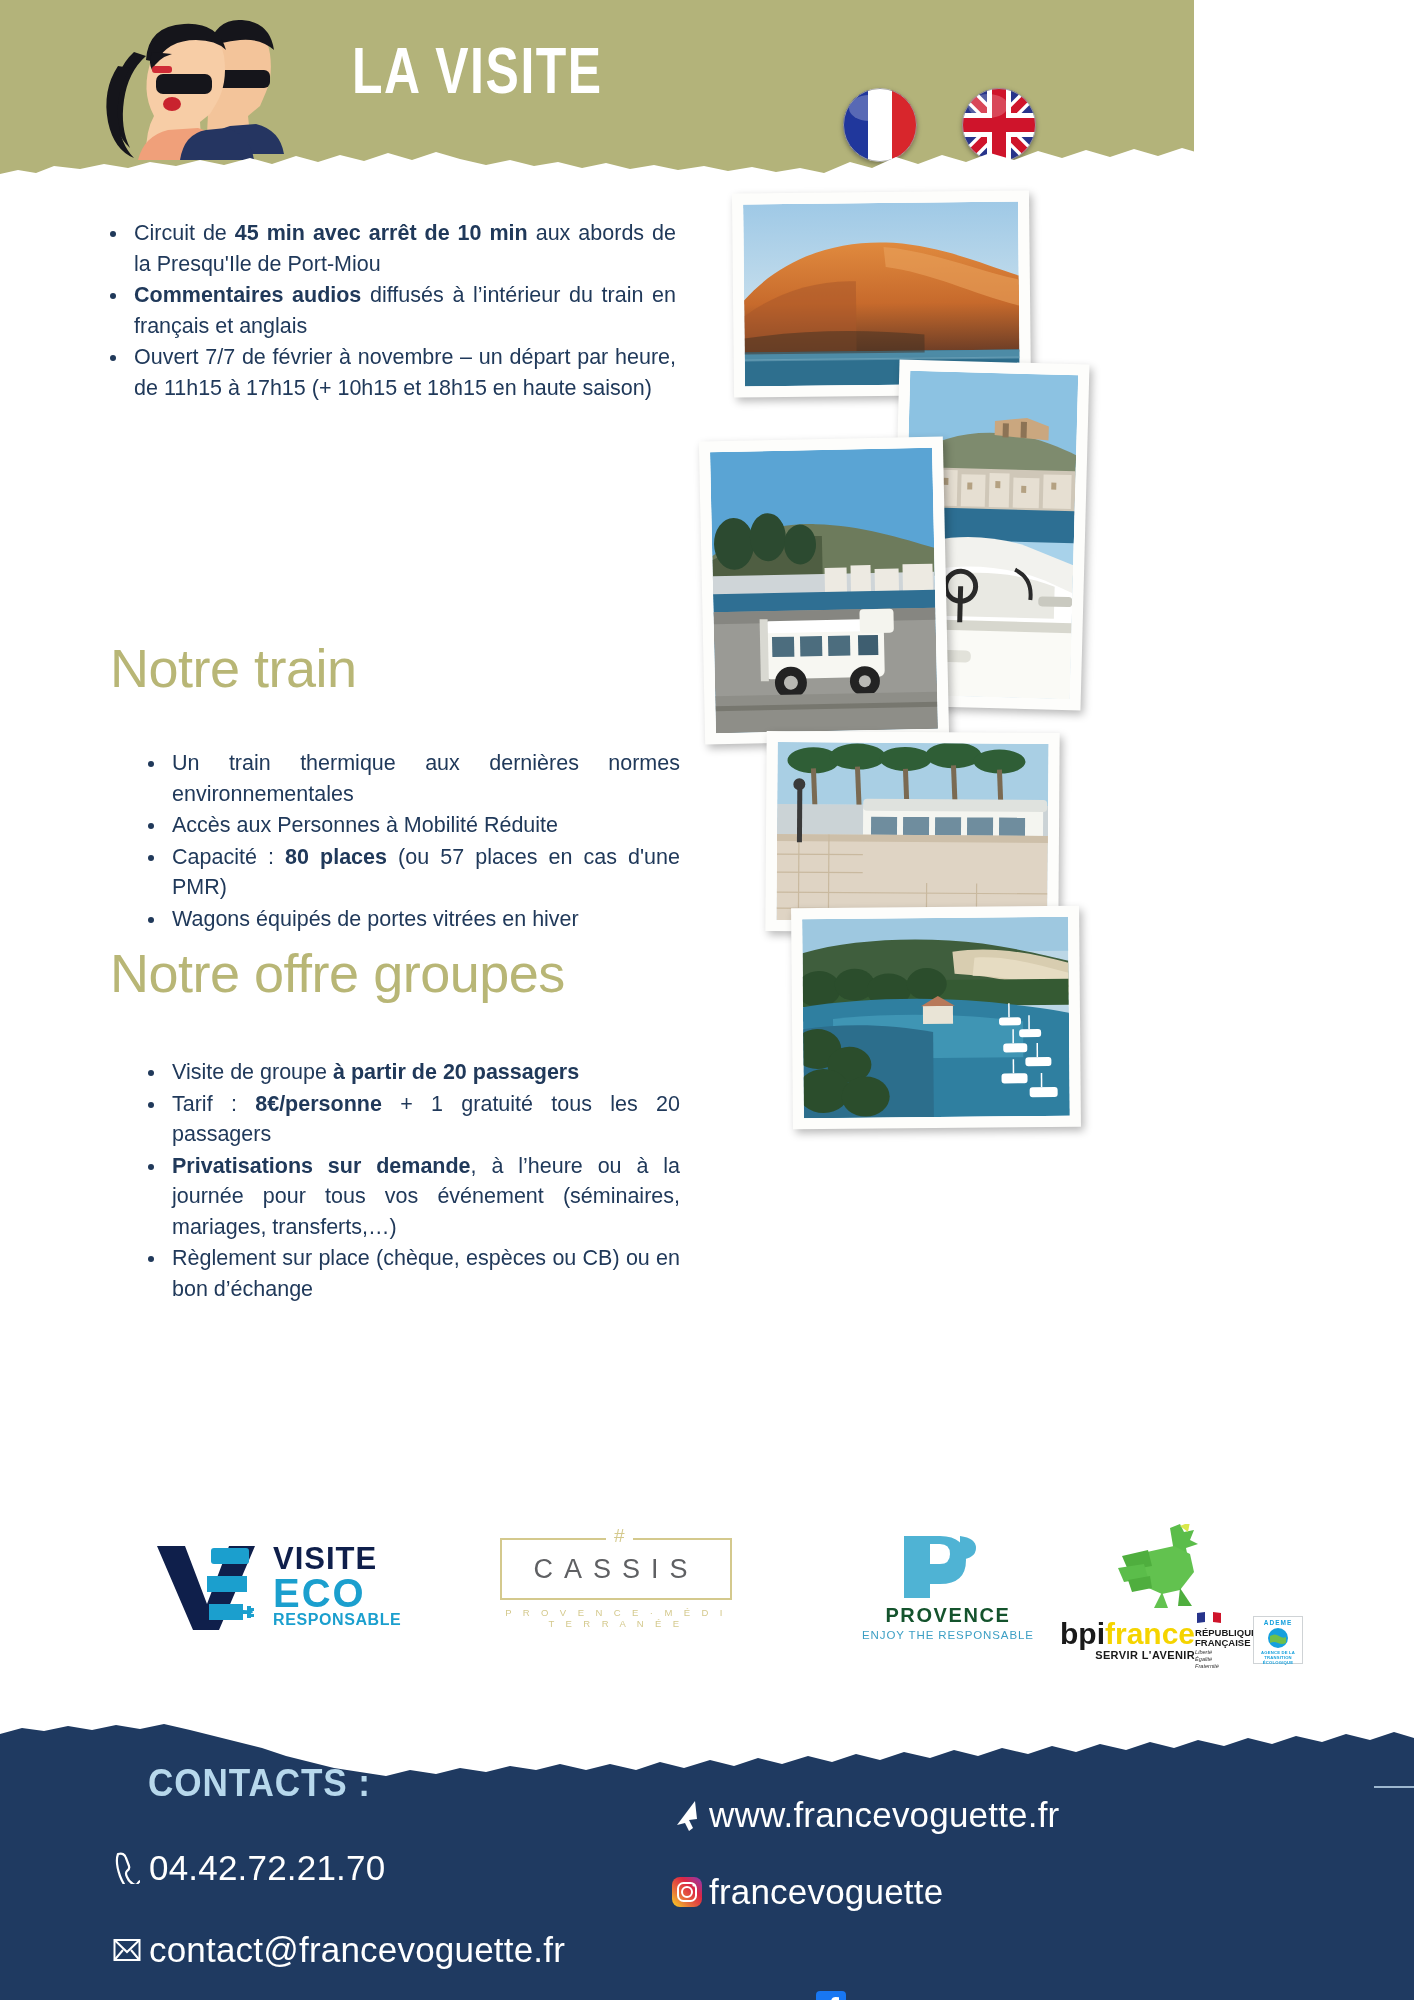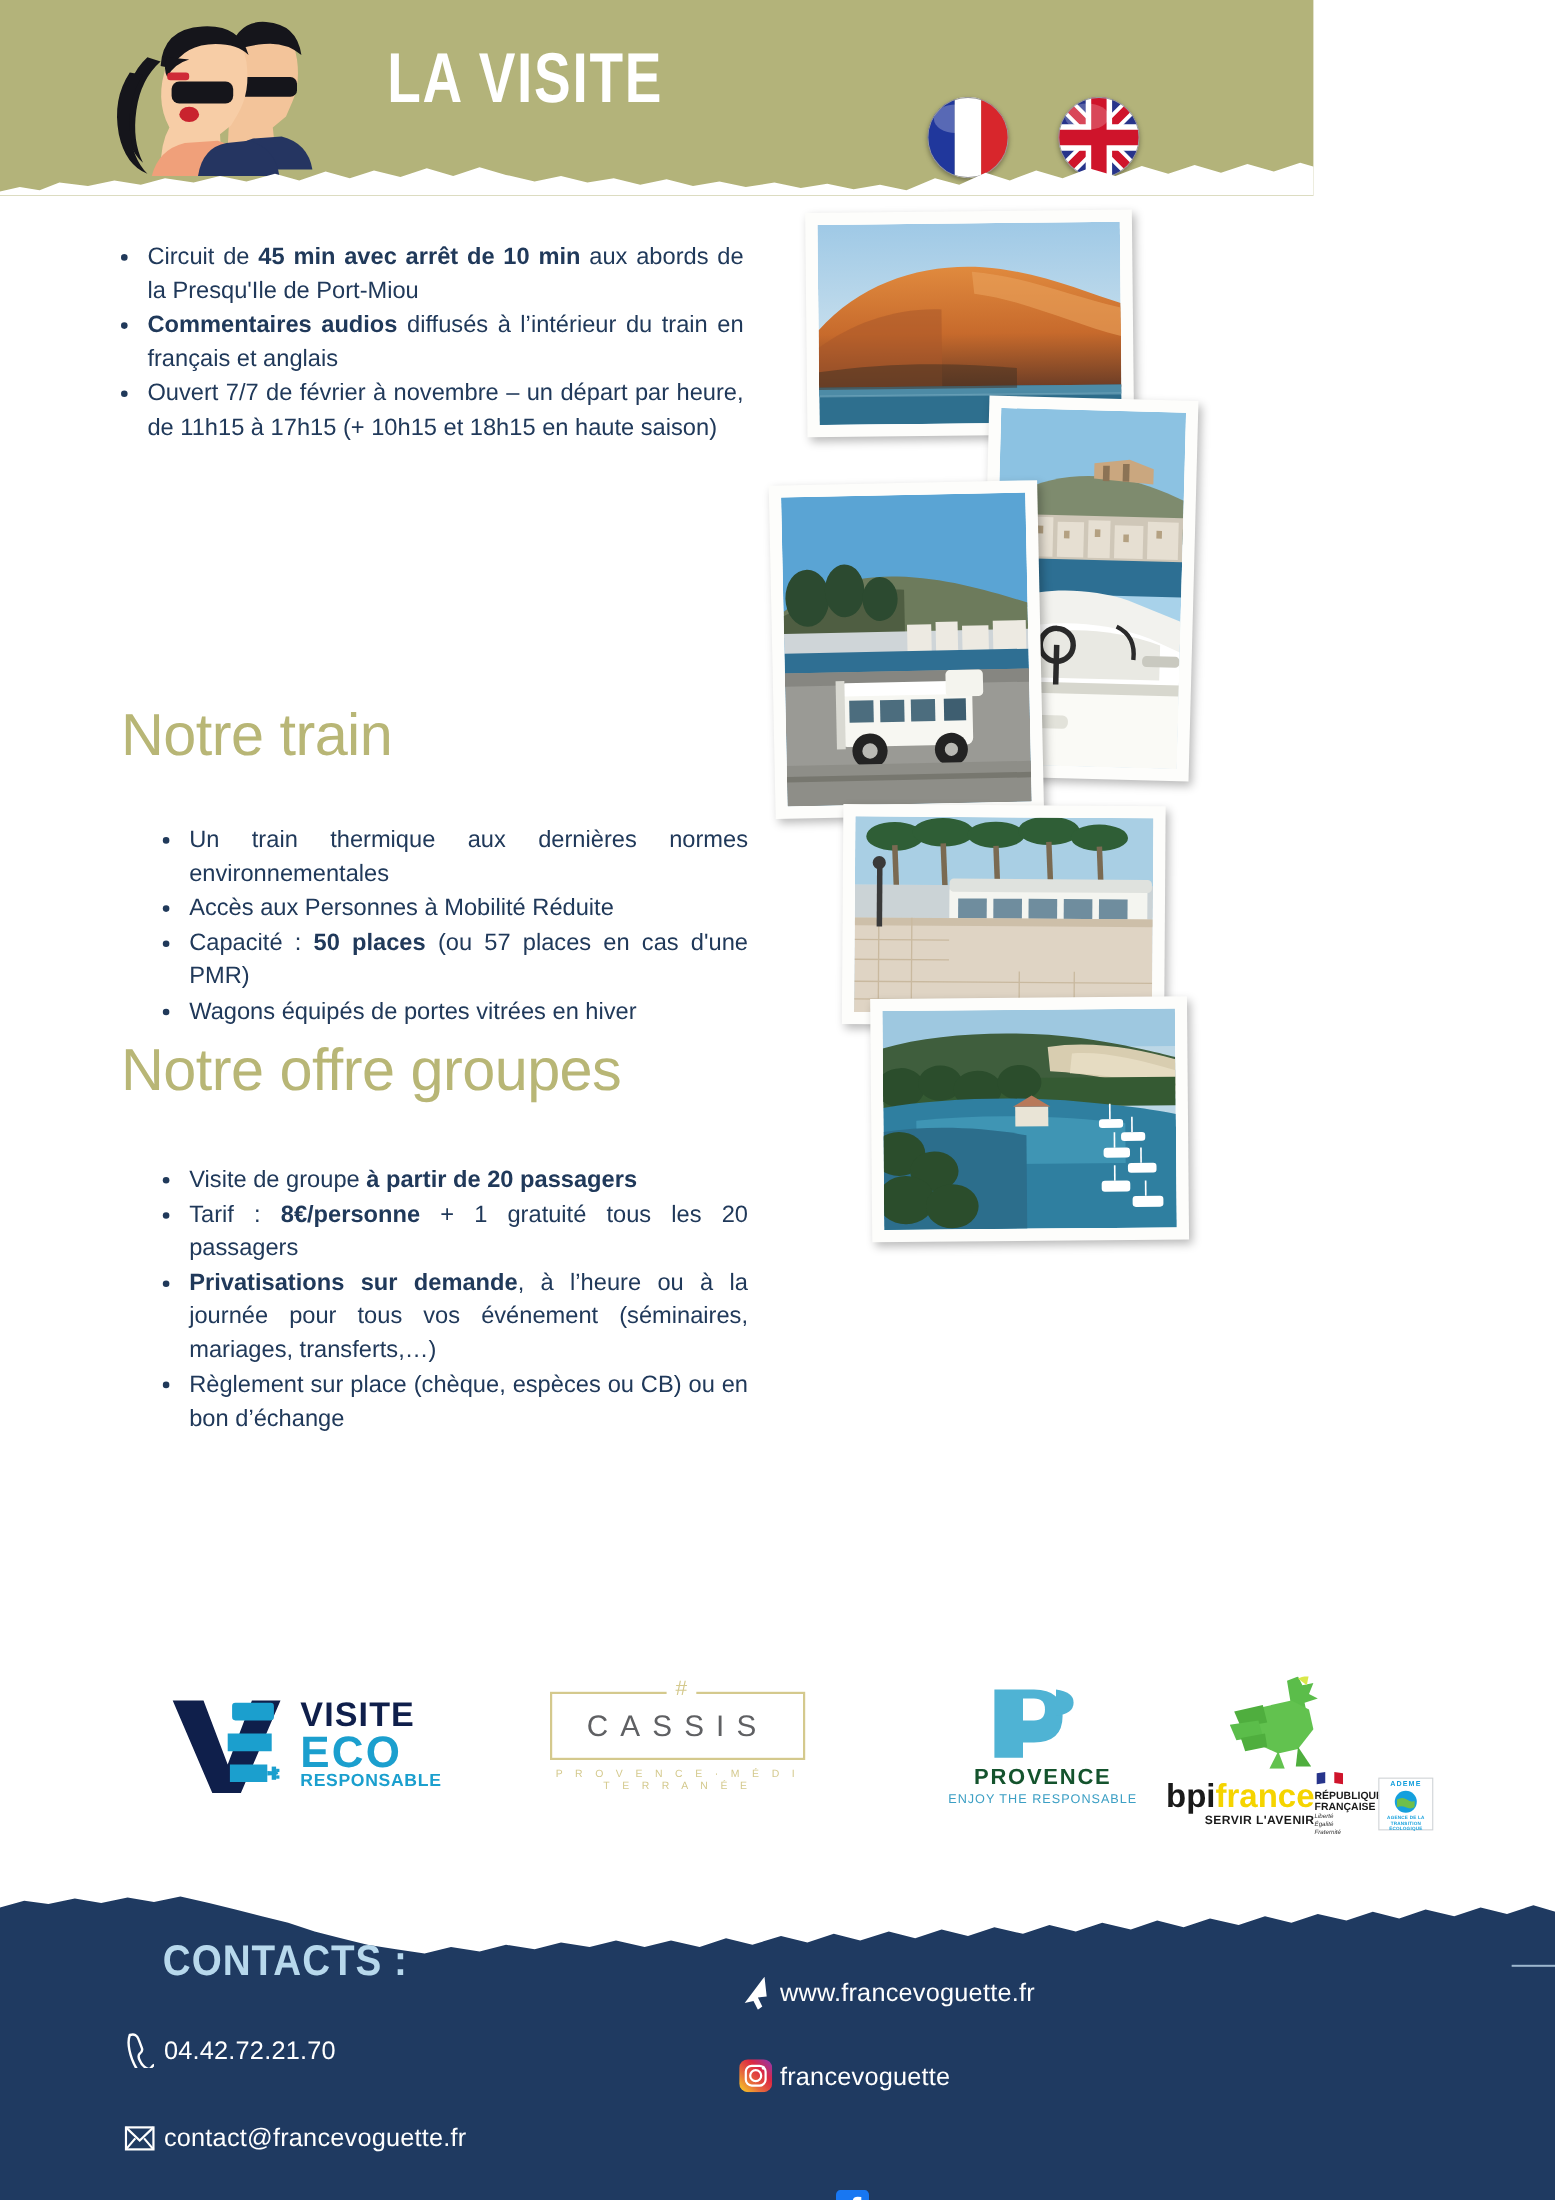--- a/index.html
+++ b/index.html
@@ -134,21 +134,21 @@
     position:absolute; left:0; top:1700px; width:1414px; height:300px;
     overflow:hidden;
   }
   .footer-bg { position:absolute; left:0; top:0; width:1414px; height:300px; }
   .contacts-title {
     position:absolute; left:148px; top:1761px;
     font-size:39px; font-weight:700; color:#b7d8ec; letter-spacing:1px;
     transform:scaleX(0.9); transform-origin:left top;
   }
   .contact-row { position:absolute; display:flex; align-items:center; color:#ffffff; }
-  .contact-row .ctext { font-size:23px; letter-spacing:0.2px; white-space:nowrap; }
+  .contact-row .ctext { font-size:35px; letter-spacing:0.2px; white-space:nowrap; }
   .c-phone { left:105px; top:1848px; }
   .c-mail  { left:105px; top:1930px; }
   .c-web   { left:665px; top:1795px; }
   .c-insta { left:665px; top:1872px; }
   .c-fb    { left:665px; top:1984px;flex-direction:column; }
   .cicon { width:44px; display:flex; align-items:center; justify-content:center; flex:0 0 44px; }
 </style>
 </head>
 <body>
 
@@ -221,21 +221,21 @@
       <li><span>Circuit de </span><b>45 min avec arrêt de 10 min</b><span> aux abords de la Presqu'Ile de Port-Miou</span></li>
       <li><b>Commentaires audios</b><span> diffusés à l’intérieur du train en français et anglais</span></li>
       <li><span>Ouvert 7/7 de février à novembre – un départ par heure, de 11h15 à 17h15 (+ 10h15 et 18h15 en haute saison)</span></li>
     </ul>
 </div>
 
 <h2 class="section-title" id="notre-train-title">Notre train</h2>
 <ul class="bullets indented" id="train-list">
     <li><span>Un train thermique aux dernières normes environnementales</span></li>
     <li><span>Accès aux Personnes à Mobilité Réduite</span></li>
-    <li><span>Capacité : </span><b>50 places</b><span> (ou 57 places en cas d'une PMR)</span></li>
+    <li><span>Capacité : </span><b>80 places</b><span> (ou 57 places en cas d'une PMR)</span></li>
     <li><span>Wagons équipés de portes vitrées  en hiver</span></li>
   </ul>
 
 <h2 class="section-title" id="notre-offre-title">Notre offre groupes</h2>
 <ul class="bullets indented" id="groupes-list">
     <li><span>Visite de groupe </span><b>à partir de 20 passagers</b></li>
     <li><span>Tarif : </span><b>8€/personne</b><span> + 1 gratuité tous les 20 passagers</span></li>
     <li><b>Privatisations sur demande</b><span>, à l’heure ou à la journée pour tous vos événement (séminaires, mariages, transferts,…)</span></li>
     <li><span>Règlement sur place (chèque, espèces ou CB) ou en bon d’échange</span></li>
   </ul>

